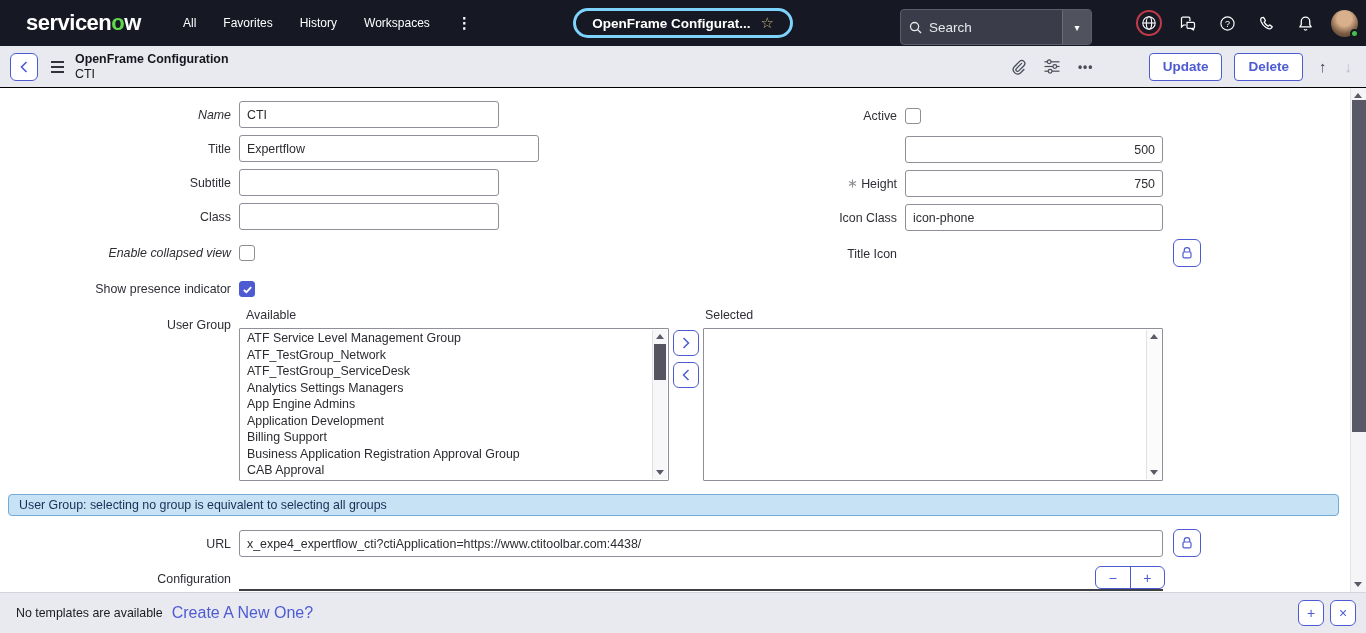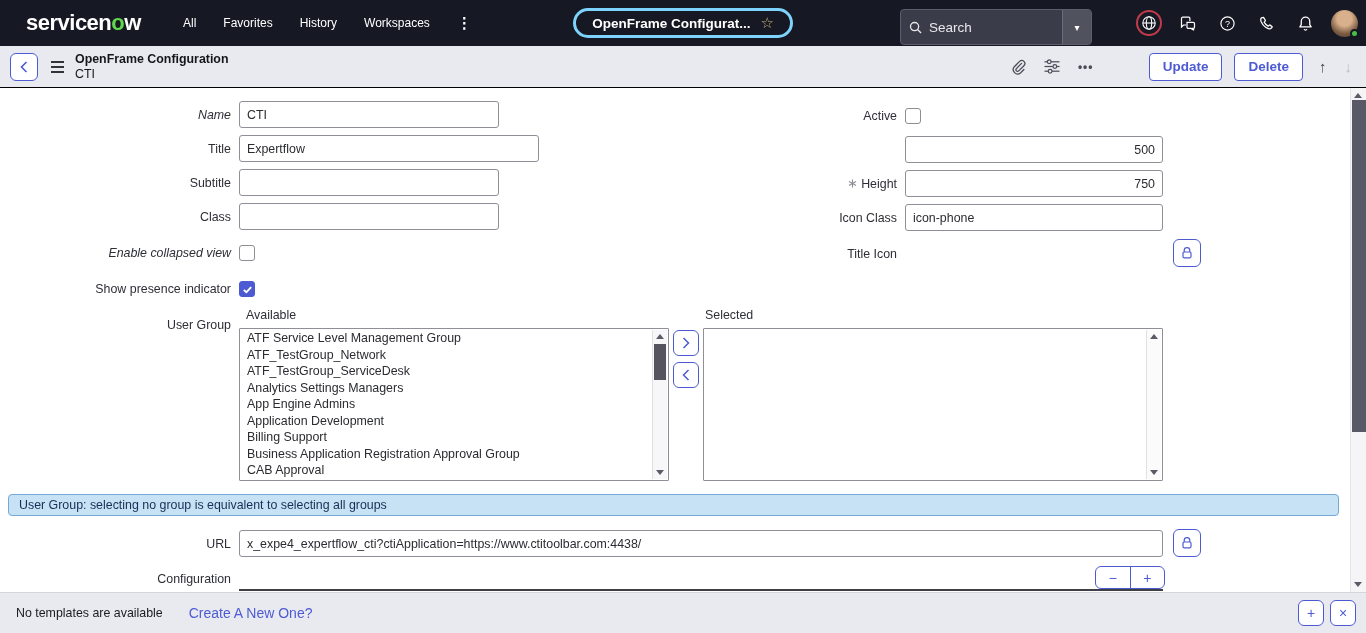--- a/index.html
+++ b/index.html
@@ -91,21 +91,21 @@
   .vscroll { position:absolute; right:0; top:0; width:16px; height:504px; background:#f5f5f7;
     border-left:1px solid #e3e3e8; }
   .vscroll .tri-up { top:5px; }
   .vscroll .tri-down { bottom:5px; }
   .vscroll .lb-thumb { left:1px; width:14px; top:12px; height:332px; background:#595867; }
 
   
   .bottombar { position:relative; width:1366px; height:41px; background:#e9eaf0;
     border-top:1px solid #d4d5dc; display:flex; align-items:center; }
   .foot-msg { margin-left:16px; font-size:12.4px; color:#1a1b20; }
-  .foot-link { margin-left:26px; font-size:14px; color:#4d5bd3; cursor:pointer; text-decoration:none;text-align:right; }
+  .foot-link { margin-left:9px; font-size:16px; color:#4d5bd3; cursor:pointer; text-decoration:none;text-align:right; }
   .footbtn { position:absolute; width:26px; height:26px; top:7px; font-size:14px; color:#4d5bd3; }
 </style>
 </head>
 <body>
 
 <header class="topbar">
   <div class="brand">
       <span>servicen</span>
       <span class="green">o</span>
       <span>w</span>

